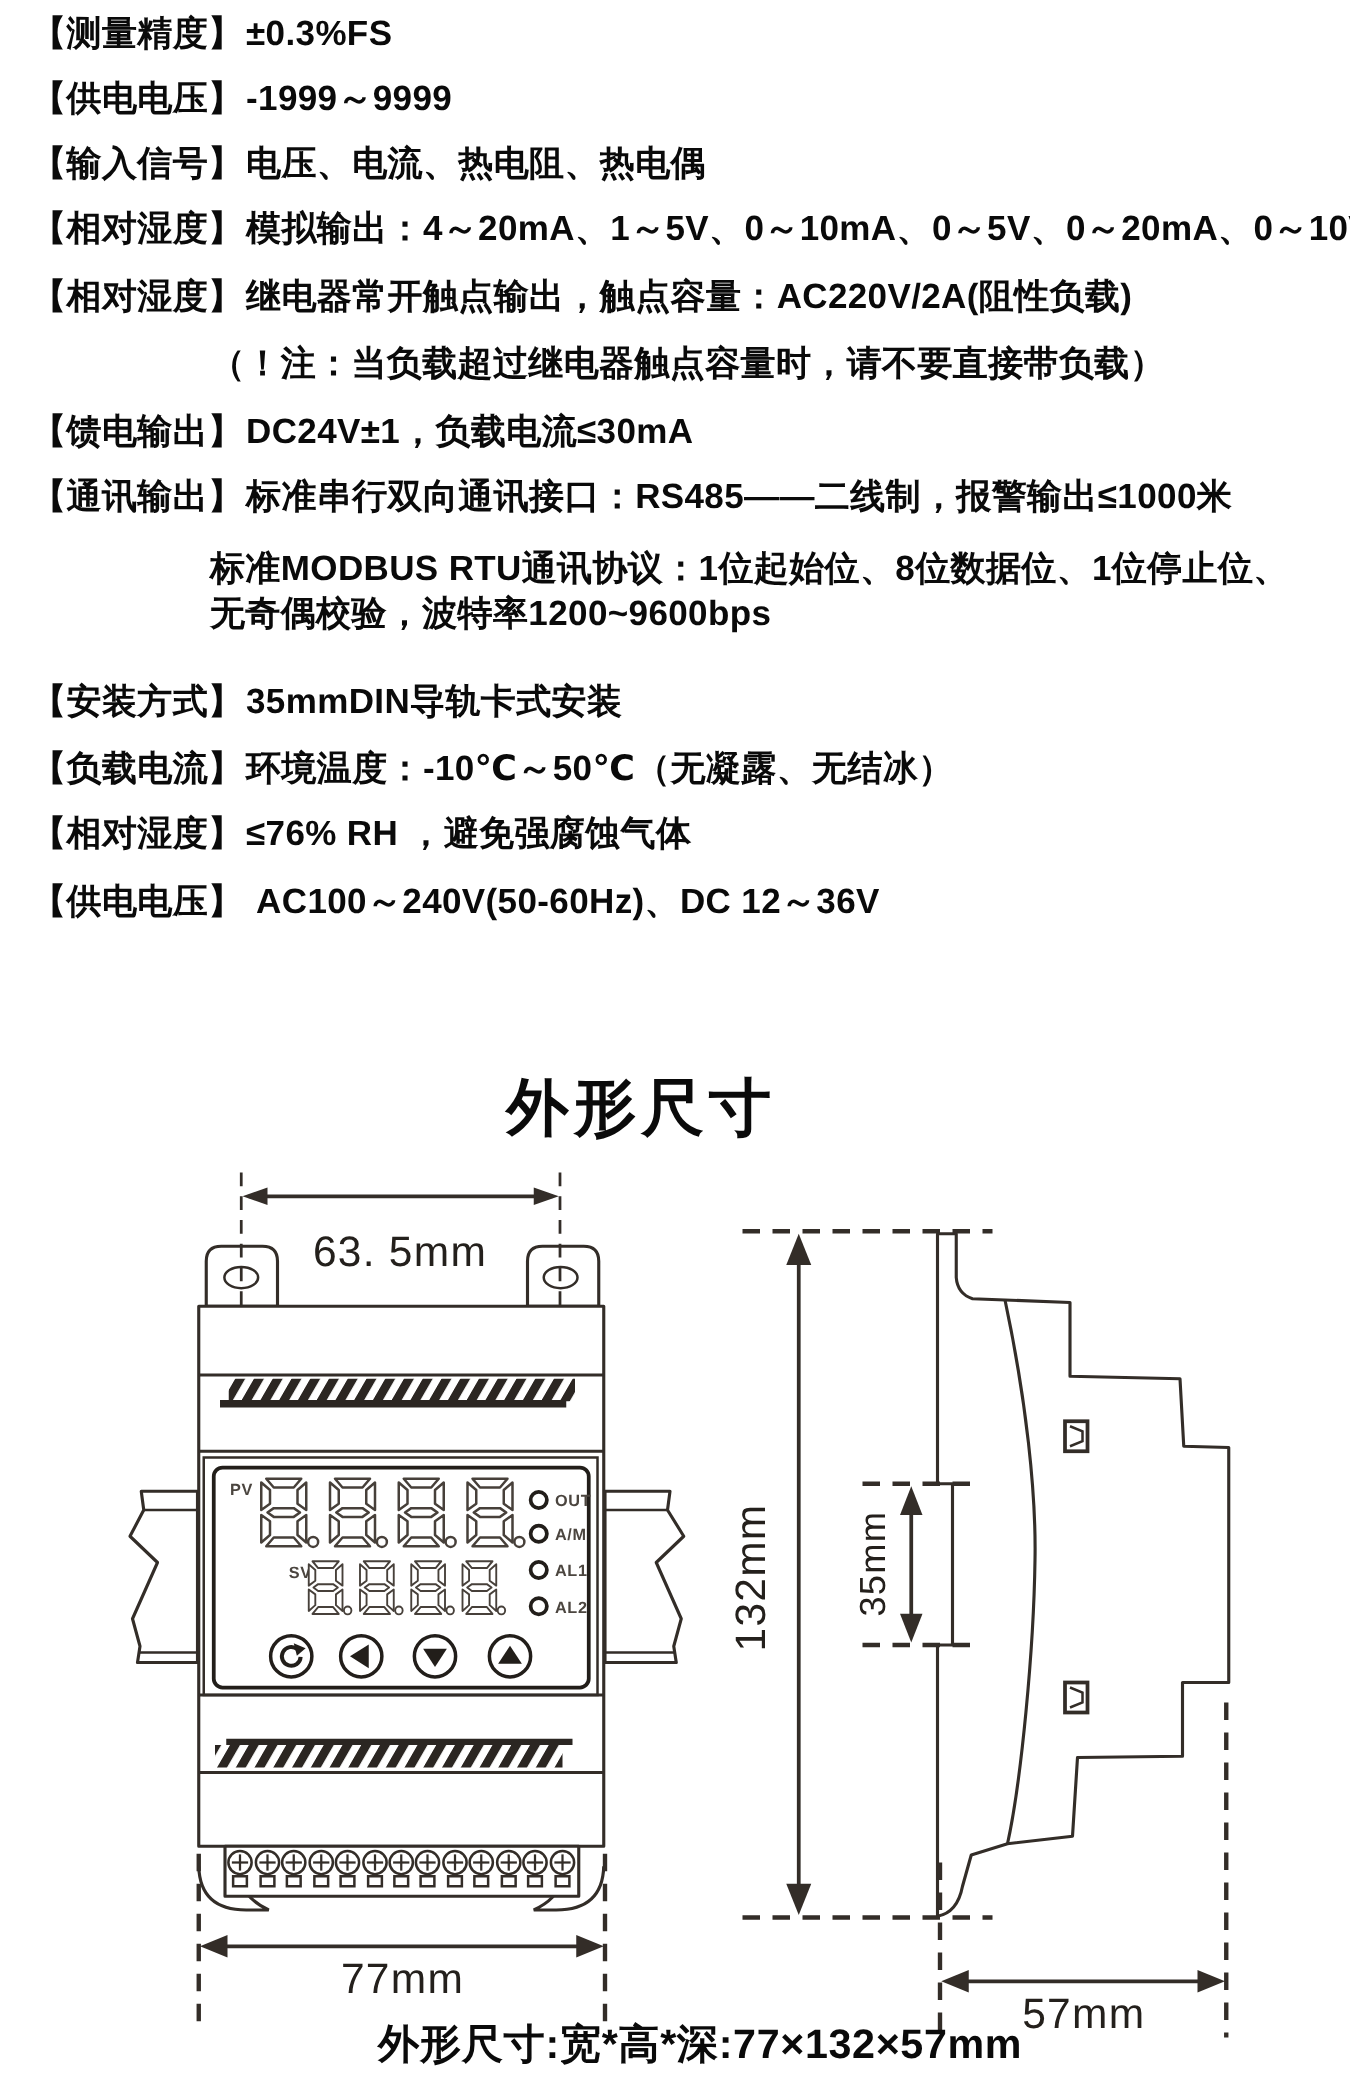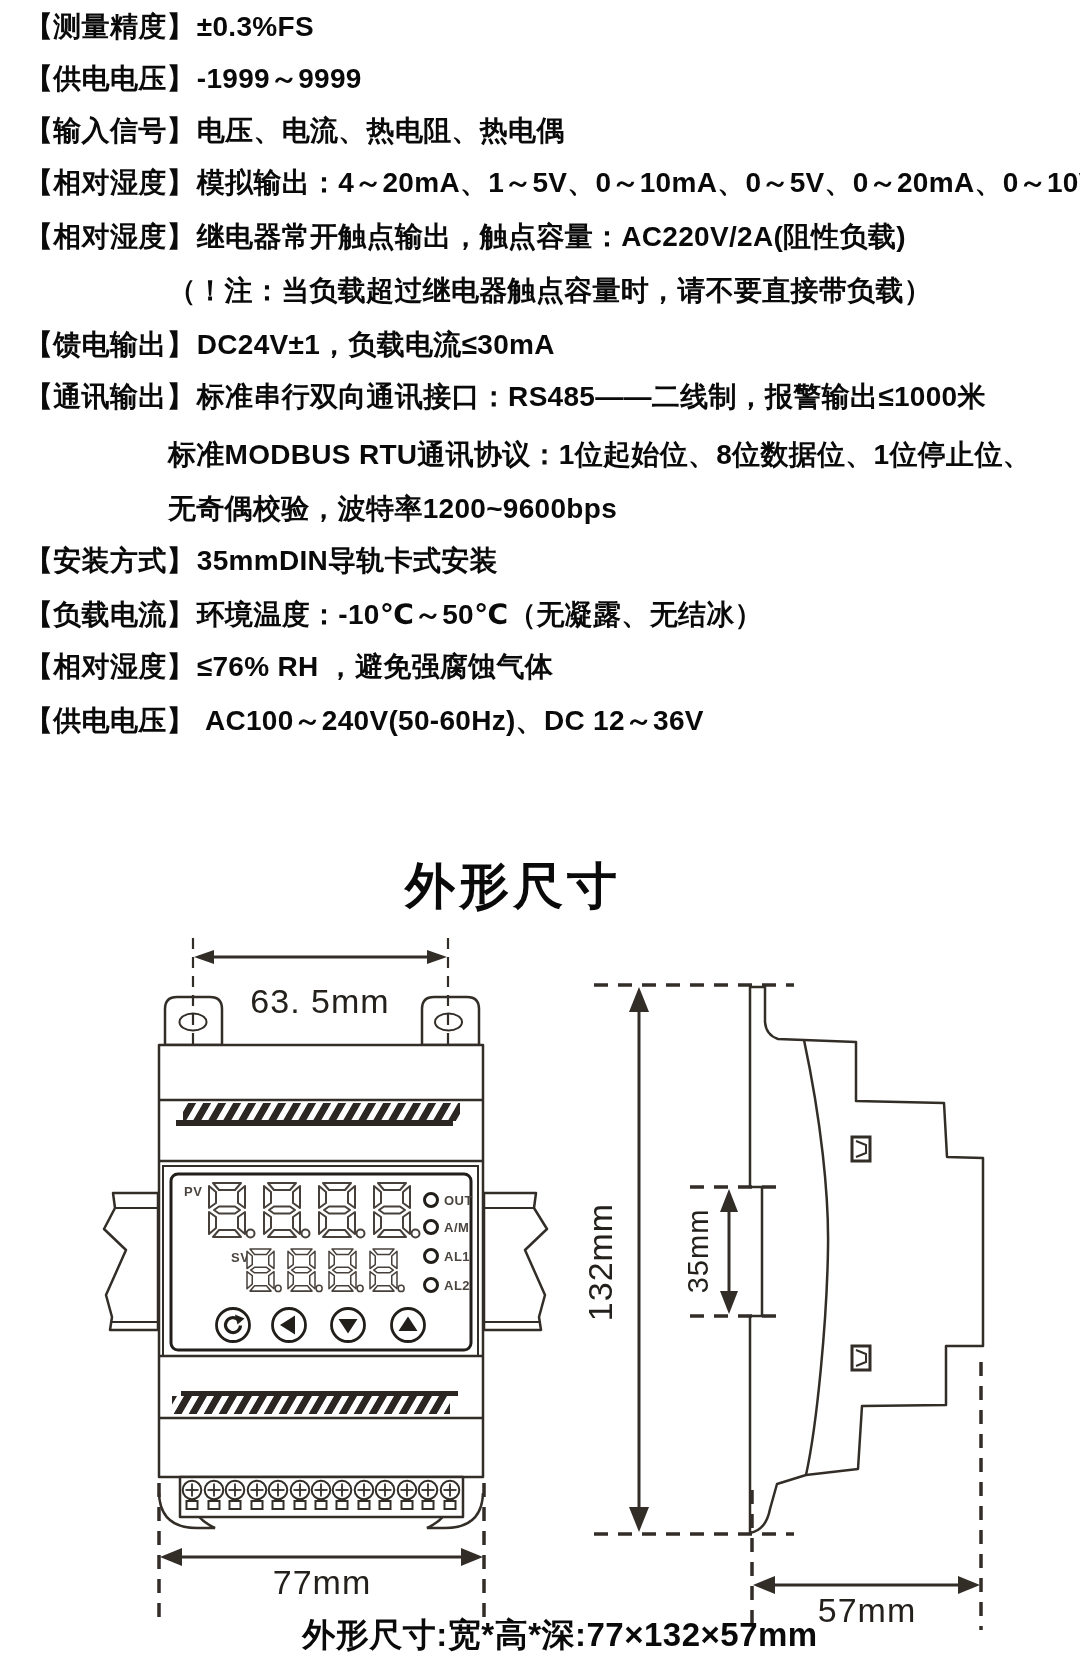--- a/index.html
+++ b/index.html
@@ -40,21 +40,21 @@
   <div>
     <div class="spec" style="top:8px"><span class="lbl">【测量精度】</span><span>±0.3%FS</span></div>
     <div class="spec" style="top:60px"><span class="lbl">【供电电压】</span><span>-1999～9999</span></div>
     <div class="spec" style="top:112px"><span class="lbl">【输入信号】</span><span>电压、电流、热电阻、热电偶</span></div>
     <div class="spec" style="top:164px"><span class="lbl">【相对湿度】</span><span>模拟输出：4～20mA、1～5V、0～10mA、0～5V、0～20mA、0～10V</span></div>
     <div class="spec" style="top:218px"><span class="lbl">【相对湿度】</span><span>继电器常开触点输出，触点容量：AC220V/2A(阻性负载)</span></div>
     <div class="spec cont" style="top:272px"><span>（！注：当负载超过继电器触点容量时，请不要直接带负载）</span></div>
     <div class="spec" style="top:326px"><span class="lbl">【馈电输出】</span><span>DC24V±1，负载电流≤30mA</span></div>
     <div class="spec" style="top:378px"><span class="lbl">【通讯输出】</span><span>标准串行双向通讯接口：RS485——二线制，报警输出≤1000米</span></div>
     <div class="spec cont" style="top:436px"><span>标准MODBUS RTU通讯协议：1位起始位、8位数据位、1位停止位、</span></div>
-    <div class="spec cont" style="top:490px"><span>无奇偶校验，波特率1200~9600bps</span></div>
+    <div class="spec cont" style="top:472px"><span>无奇偶校验，波特率1200~9600bps</span></div>
     <div class="spec" style="top:542px"><span class="lbl">【安装方式】</span><span>35mmDIN导轨卡式安装</span></div>
     <div class="spec" style="top:596px"><span class="lbl">【负载电流】</span><span>环境温度：-10℃～50℃（无凝露、无结冰）</span></div>
     <div class="spec" style="top:648px"><span class="lbl">【相对湿度】</span><span>≤76% RH ，避免强腐蚀气体</span></div>
     <div class="spec" style="top:702px"><span class="lbl">【供电电压】</span><span> AC100～240V(50-60Hz)、DC 12～36V</span></div>
   </div>
 
   <div id="fig-title">外形尺寸</div>
 
   <svg width="1080" height="730" viewBox="0 930 1080 730">
     <defs>

